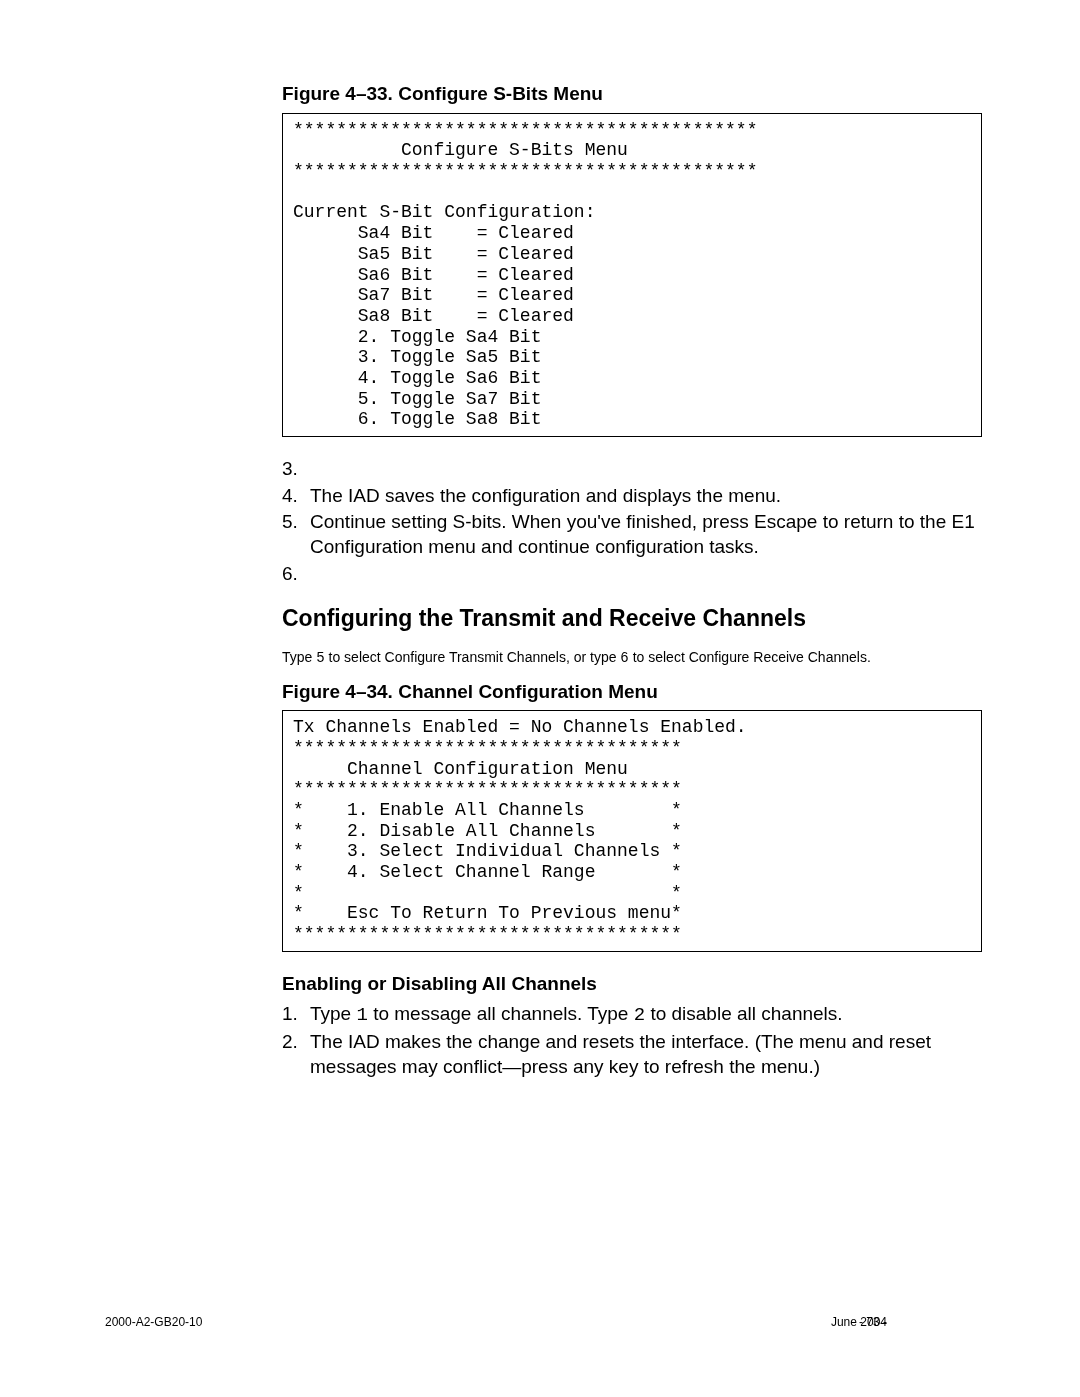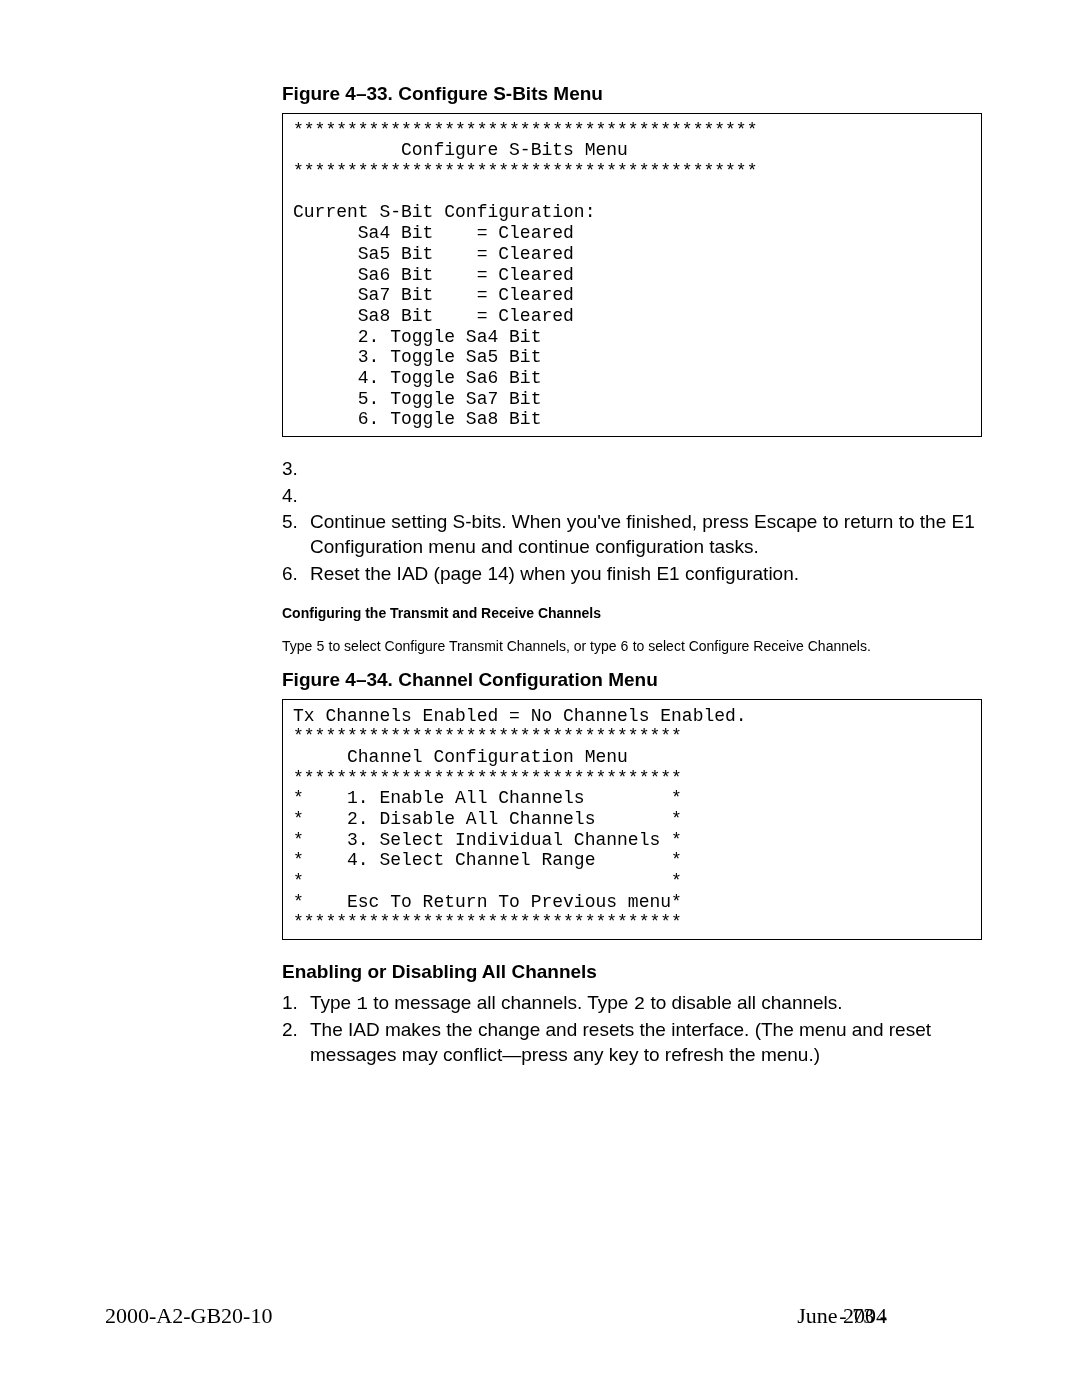--- a/index.html
+++ b/index.html
@@ -46,21 +46,21 @@
   }
   .ol-steps li {
     display: flex;
     margin-bottom: 2px;
   }
   .ol-steps .num {
     min-width: 28px;
   }
   .section-head {
     font-weight: bold;
-    font-size: 14px;
+    font-size: 23px;
     margin: 10px 0 14px 0;
     line-height: 1.3;
   }
   .para {
     font-size: 14px;
     line-height: 1.3;
     margin: 0 0 12px 0;
   }
   .mono-inline {
     font-family: "Courier New", Courier, monospace;
@@ -69,24 +69,23 @@
     font-weight: bold;
     font-size: 19px;
     margin: 6px 0 6px 0;
     line-height: 1.3;
   }
   .footer {
     position: absolute;
     left: 105px;
     right: 105px;
     bottom: 68px;
-    font-size: 22px;
+    font-size: 12px;
     display: flex;
     justify-content: space-between;
-    font-family: Liberation Serif, serif;
   }
   .footer .center {
     position: absolute;
     left: 1px; right: 0;
     text-align: right;
   }
   .footer .left { position: relative; z-index: 1; }
   .footer .right { position: relative; z-index: 1; }
 </style>
 </head>
@@ -111,28 +110,28 @@
       4. Toggle Sa6 Bit
       5. Toggle Sa7 Bit
       6. Toggle Sa8 Bit</div>
 
     <ul class="ol-steps">
       <li>
         <span class="num">3.</span>
       </li>
       <li>
         <span class="num">4.</span>
+        <span>The IAD saves the configuration and displays the menu.</span>
       </li>
       <li>
         <span class="num">5.</span>
         <span>Continue setting S-bits. When you've finished, press Escape to return to the E1 Configuration menu and continue configuration tasks.</span>
       </li>
       <li>
         <span class="num">6.</span>
-        <span>Reset the IAD (page 14) when you finish E1 configuration.</span>
       </li>
     </ul>
 
     <div class="section-head">Configuring the Transmit and Receive Channels</div>
 
     <p class="para">
       <span>Type </span><span class="mono-inline">5</span><span> to select Configure Transmit Channels, or type </span><span class="mono-inline">6</span><span>  to select Configure Receive Channels.</span>
     </p>
 
 

